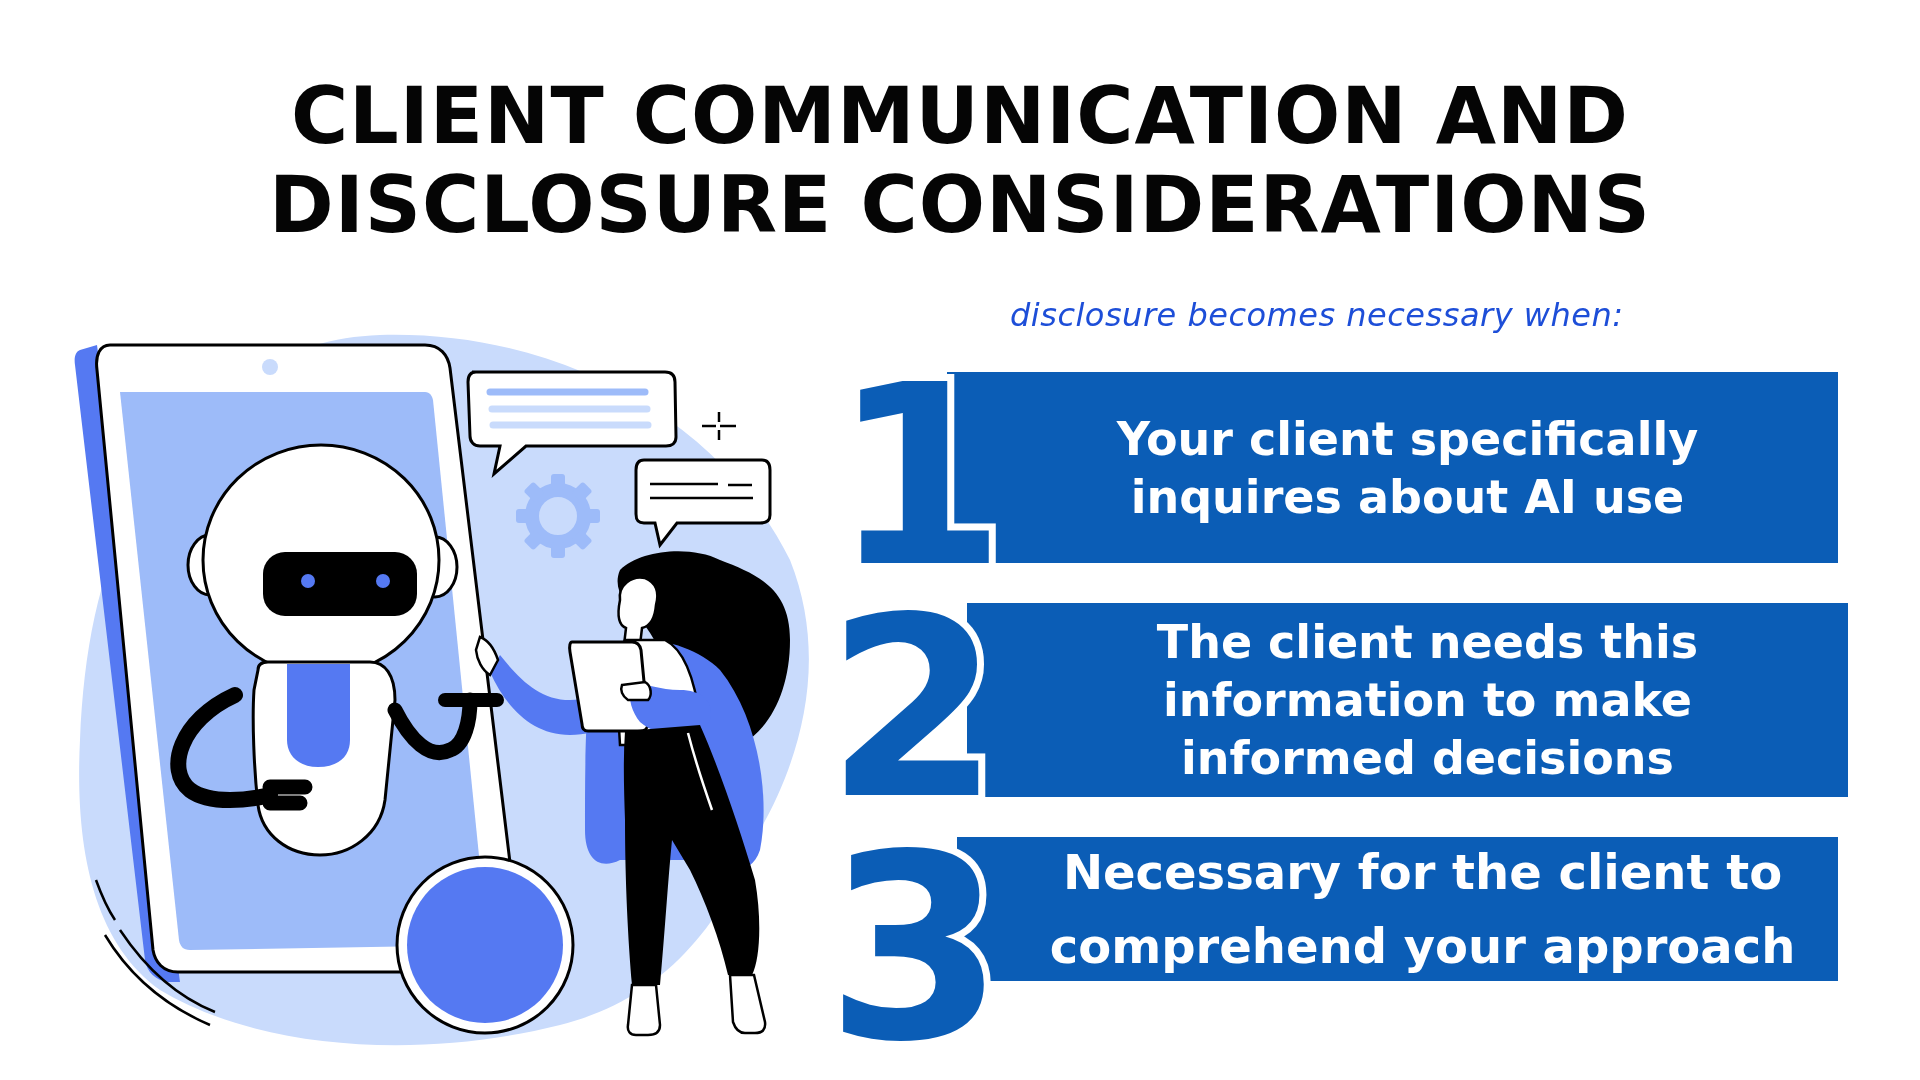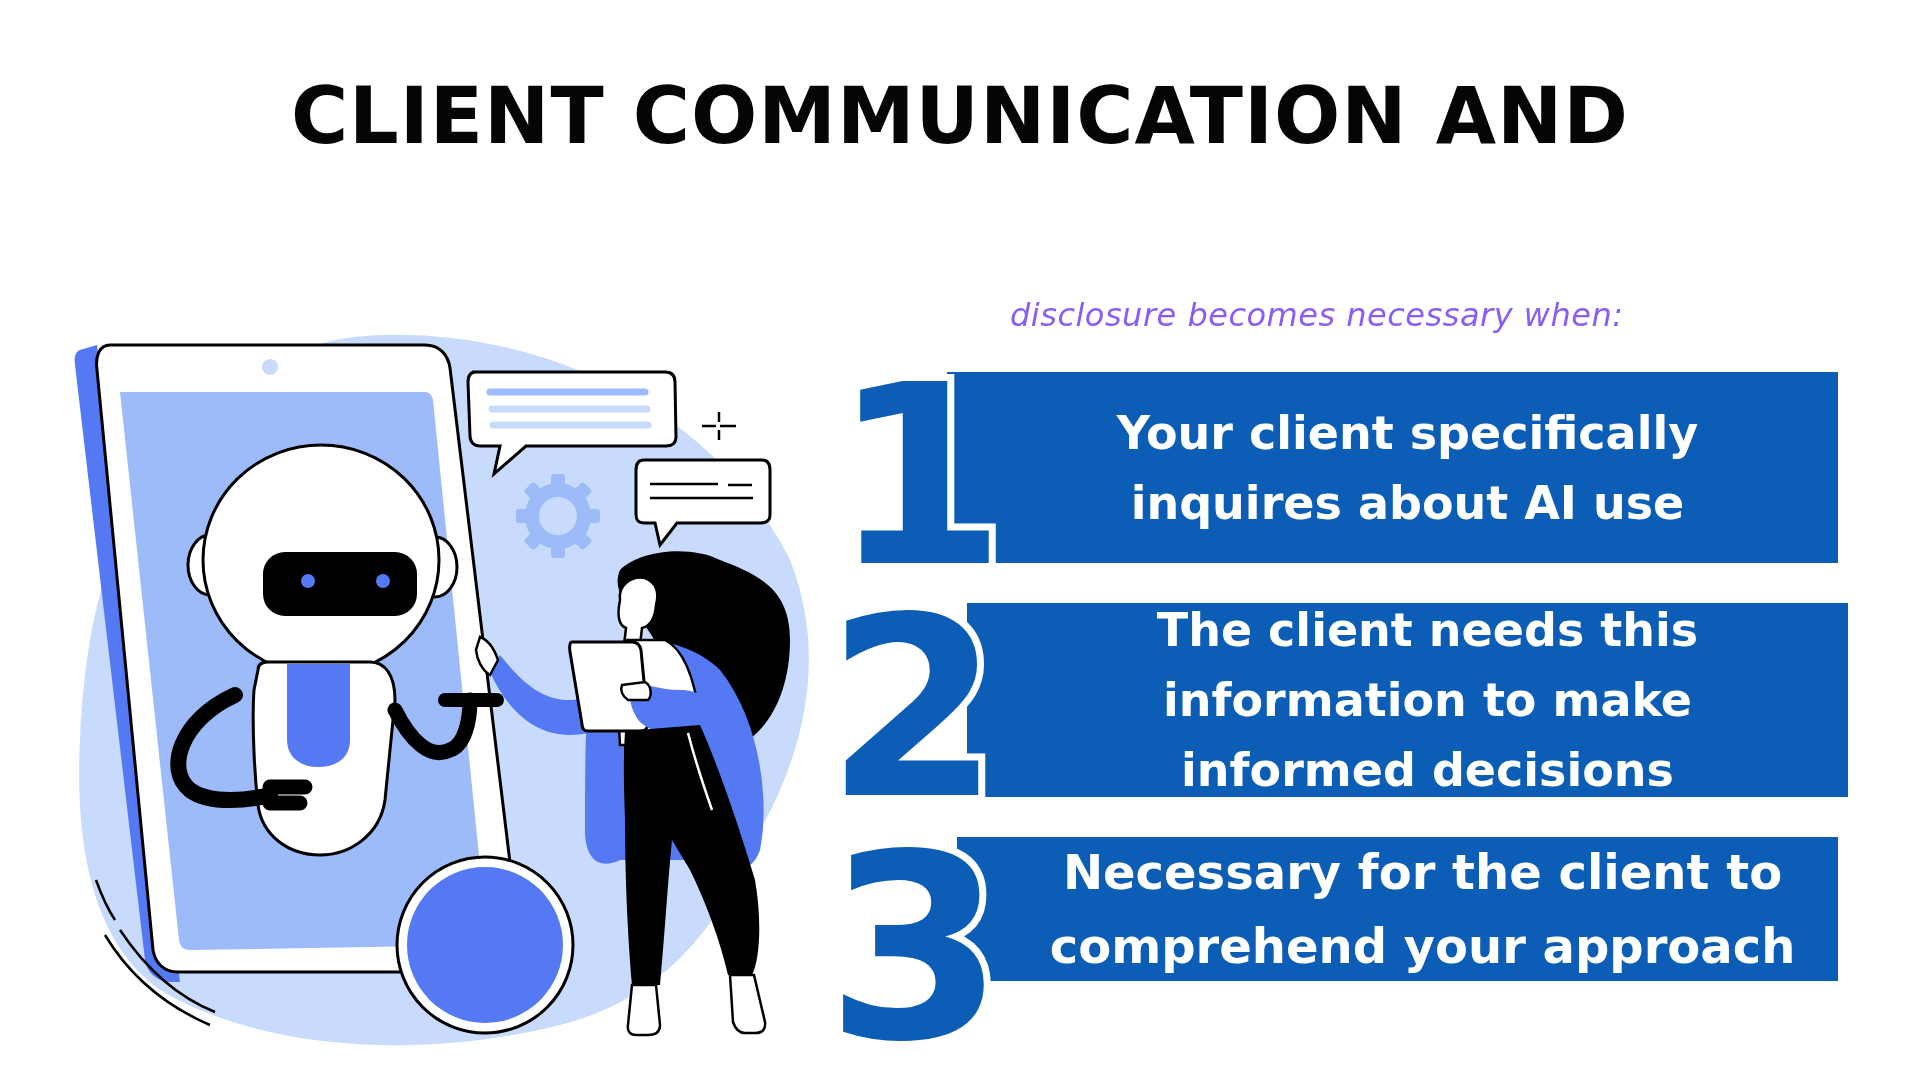--- a/index.html
+++ b/index.html
@@ -10,42 +10,43 @@
   .title {
     position: absolute; left: 0; width: 1920px; top: 72px; text-align: center;
     font-family: "DejaVu Sans", "Liberation Sans", sans-serif;
     font-weight: bold; font-size: 78px; line-height: 89px; color: #050505;
     letter-spacing: 1px; margin: 0;
   }
   .title span { display: block; }
   .subtitle {
     position: absolute; left: 1010px; width: 490px; top: 296px; text-align: center;
     font-family: "DejaVu Sans", sans-serif; font-style: italic;
-    font-size: 32px; color: #8b5cf6; letter-spacing: 0.5px; white-space: nowrap;
+    font-size: 32px; color: #1d4ed8; letter-spacing: 0.5px; white-space: nowrap;
   }
   .box {
     position: absolute; background: #0B5DB6; color: #fff;
     display: flex; align-items: center; justify-content: center; text-align: center;
   }
   .box-text {
     font-family: "DejaVu Sans", "Liberation Sans", sans-serif; font-weight: bold;
-    font-size: 46px; line-height: 70px; white-space: pre-line;
+    font-size: 46px; line-height: 58px; white-space: pre-line;
   }
   .num {
     position: absolute; font-family: "DejaVu Sans", sans-serif; font-weight: bold;
     color: #0B5DB6; -webkit-text-stroke: 14px #ffffff; paint-order: stroke fill;
     line-height: 1; letter-spacing: -4px;
   }
   .illustration { position: absolute; left: 0; top: 300px; width: 820px; height: 780px; }
 </style>
 </head>
 <body>
 
 <h1 class="title">
   <span>CLIENT COMMUNICATION AND</span>
+  <span>DISCLOSURE CONSIDERATIONS</span>
 </h1>
 
 <div class="subtitle">disclosure becomes necessary when:</div>
 
 <div>
   <div class="box" style="left:947px; top:372px; width:891px; height:191px;">
     <div class="box-text" style="padding-left:30px;">Your client specifically
 inquires about AI use</div>
   </div>
   <div class="box" style="left:947px; top:372px; width:30px; height:191px; display:block;"></div>

